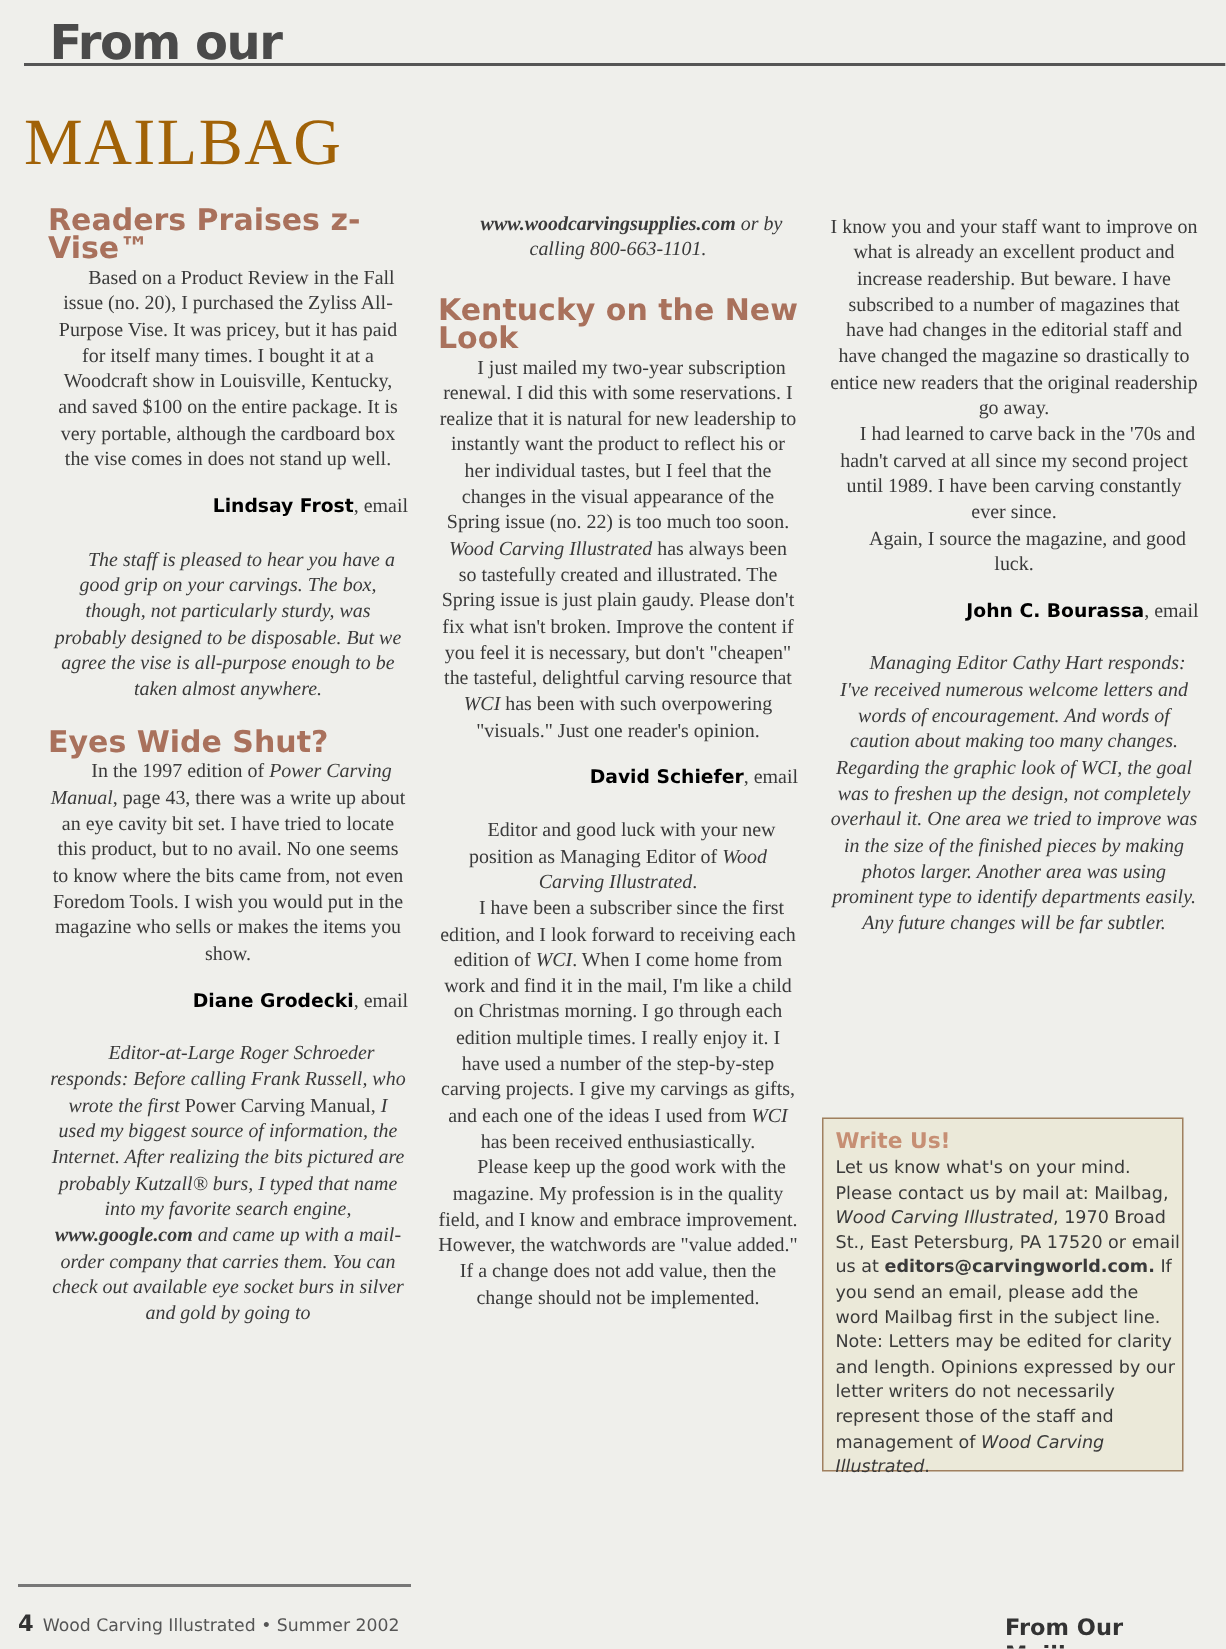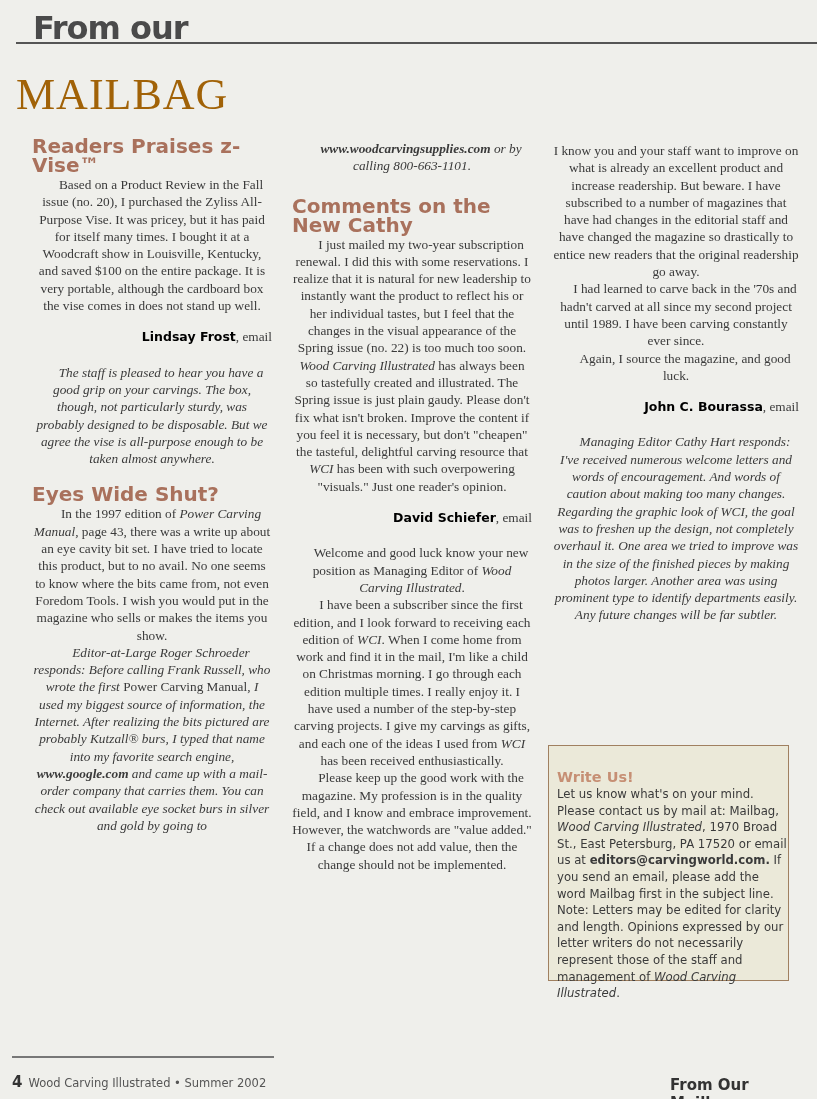--- a/index.html
+++ b/index.html
@@ -38,21 +38,21 @@
     text-align:right; margin:14px 0 18px 0;
     font-family:"DejaVu Sans", sans-serif; font-size:12.5px;
   }
   .sig b { color:#000000; }
   .sig span.src { font-family:"Liberation Serif", serif; font-size:13.3px; }
   .reply { font-style:italic; }
   .reply p { text-indent:18px; }
   .writebox {
     position:absolute; left:548px; top:745px; width:241px; height:236px;
     border:1.5px solid #a08060; background:#ebe9d9;
-    padding:22px 0 0 8px; box-sizing:border-box;
+    padding:6px 0 0 8px; box-sizing:border-box;
     font-family:"DejaVu Sans", sans-serif; font-size:11.7px; line-height:16.6px;
     color:#3a3a3a;
   }
   .writebox h3 {
     margin:0; font-family:"DejaVu Sans", sans-serif; font-weight:bold;
     font-size:14.5px; color:#c68f74; line-height:18px;
   }
   .writebox .it { font-style:italic; }
   .footer-rule { position:absolute; left:12px; top:1056px; width:262px; height:1.5px; background:#777; }
   .footer-left {
@@ -79,36 +79,39 @@
   <p>Based on a Product Review in the Fall issue (no. 20), I purchased the Zyliss All-Purpose Vise. It was pricey, but it has paid for itself many times. I bought it at a Woodcraft show in Louisville, Kentucky, and saved $100 on the entire package. It is very portable, although the cardboard box the vise comes in does not stand up well.</p>
   <div class="sig">
     <b>Lindsay Frost</b><span class="src">, email</span>
   </div>
   <div class="reply">
     <p>The staff is pleased to hear you have a good grip on your carvings. The box, though, not particularly sturdy, was probably designed to be disposable. But we agree the vise is all-purpose enough to be taken almost anywhere.</p>
   </div>
   <div style="height:18px"></div>
   <h2>Eyes Wide Shut?</h2>
   <p><span>In the 1997 edition of </span><i>Power Carving Manual</i><span>, page 43, there was a write up about an eye cavity bit set. I have tried to locate this product, but to no avail. No one seems to know where the bits came from, not even Foredom Tools. I wish you would put in the magazine who sells or makes the items you show.</span></p>
+  <div class="sig">
+    <b>Diane Grodecki</b><span class="src">, email</span>
+  </div>
   <div class="reply">
     <p><span>Editor-at-Large Roger Schroeder responds: Before calling Frank Russell, who wrote the first </span><span style="font-style:normal">Power Carving Manual, </span><span>I used my biggest source of information, the Internet. After realizing the bits pictured are probably Kutzall® burs, I typed that name into my favorite search engine, </span><b>www.google.com</b><span> and came up with a mail-order company that carries them. You can check out available eye socket burs in silver and gold by going to </span></p>
   </div>
 </div>
 
 <div class="col col2">
   <div class="reply">
     <p class="noindent"><b>www.woodcarvingsupplies.com</b><span> or by calling 800-663-1101.</span></p>
   </div>
   <div style="height:22px"></div>
-  <h2>Comments on the New Cathy</h2>
+  <h2>Kentucky on the New Look</h2>
   <p><span>I just mailed my two-year subscription renewal. I did this with some reservations. I realize that it is natural for new leadership to instantly want the product to reflect his or her individual tastes, but I feel that the changes in the visual appearance of the Spring issue (no. 22) is too much too soon. </span><i>Wood Carving Illustrated</i><span> has always been so tastefully created and illustrated. The Spring issue is just plain gaudy. Please don't fix what isn't broken. Improve the content if you feel it is necessary, but don't "cheapen" the tasteful, delightful carving resource that </span><i>WCI</i><span> has been with such overpowering "visuals." Just one reader's opinion.</span></p>
   <div class="sig">
     <b>David Schiefer</b><span class="src">, email</span>
   </div>
-  <p><span>Welcome and good luck know your new position as Managing Editor of </span><i>Wood Carving Illustrated</i><span>.</span></p>
+  <p><span>Editor and good luck with your new position as Managing Editor of </span><i>Wood Carving Illustrated</i><span>.</span></p>
   <p><span>I have been a subscriber since the first edition, and I look forward to receiving each edition of </span><i>WCI</i><span>. When I come home from work and find it in the mail, I'm like a child on Christmas morning. I go through each edition multiple times. I really enjoy it. I have used a number of the step-by-step carving projects. I give my carvings as gifts, and each one of the ideas I used from </span><i>WCI</i><span> has been received enthusiastically.</span></p>
   <p>Please keep up the good work with the magazine. My profession is in the quality field, and I know and embrace improvement. However, the watchwords are "value added." If a change does not add value, then the change should not be implemented.</p>
 </div>
 
 <div class="col col3">
   <p class="noindent">I know you and your staff want to improve on what is already an excellent product and increase readership. But beware. I have subscribed to a number of magazines that have had changes in the editorial staff and have changed the magazine so drastically to entice new readers that the original readership go away.</p>
   <p>I had learned to carve back in the '70s and hadn't carved at all since my second project until 1989. I have been carving constantly ever since.</p>
   <p>Again, I source the magazine, and good luck.</p>
   <div class="sig">
     <b>John C. Bourassa</b><span class="src">, email</span>

